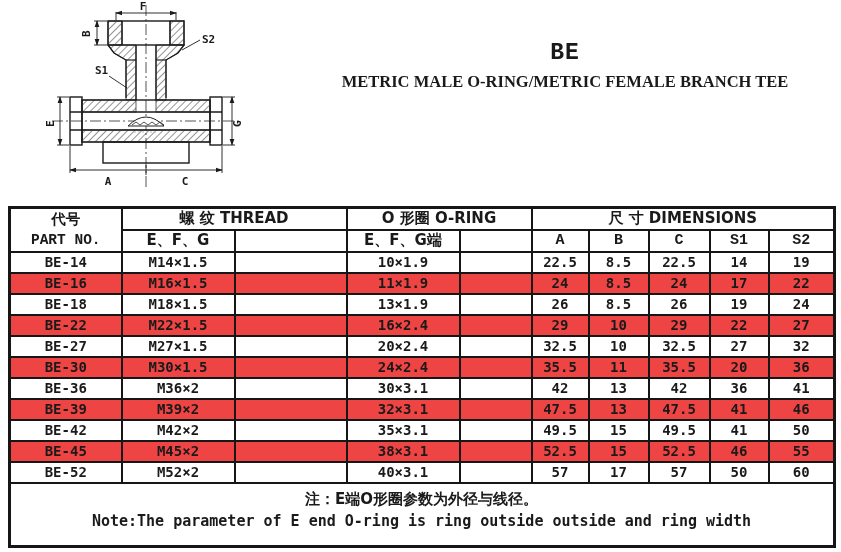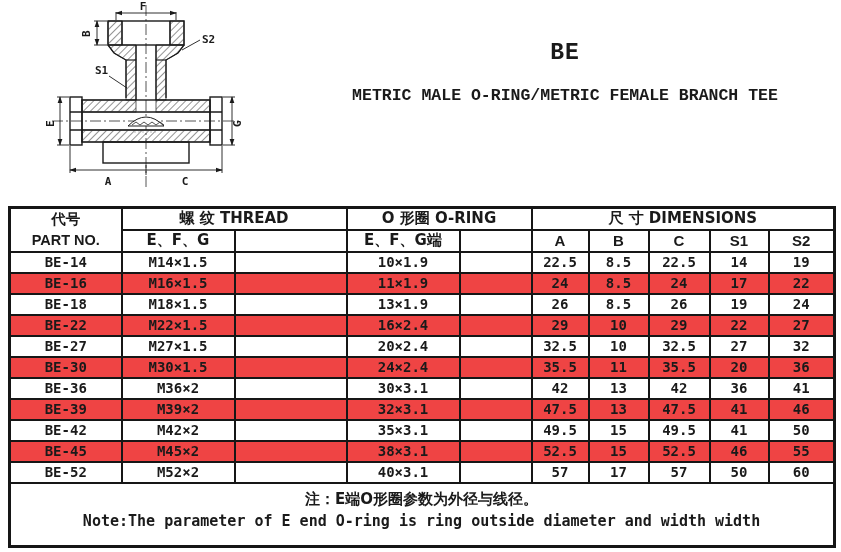--- a/index.html
+++ b/index.html
@@ -26,22 +26,22 @@
     letter-spacing: 1px;
   }
   .title-zh {
     margin-top: 9px;
     font-family: "DejaVu Sans", sans-serif;
     font-weight: bold;
     font-size: 19px;
     white-space: nowrap;
   }
   .title-en {
-    margin-top: 20px;
-    font-family: Liberation Mono, monospace;
+    margin-top: 6px;
+    font-family: Liberation Serif, serif;
     font-weight: bold;
     font-size: 16.5px;
     white-space: nowrap;
   }
 
   
   .drawing-wrap { position: absolute; left: 10px; top: 0px; width: 250px; height: 200px; }
   .drawing-wrap svg text {
     font-family: "DejaVu Sans Mono", monospace;
     font-size: 11px;
@@ -66,21 +66,21 @@
     padding: 0;
     overflow: hidden;
     white-space: nowrap;
   }
   table.spec thead th {
     height: 22px;
     font-size: 15px;
     font-family: "DejaVu Sans", sans-serif;
     font-weight: bold;
   }
-  table.spec thead .latin { font-family: Liberation Sans, sans-serif; }
+  table.spec thead .latin { font-family: Liberation Mono, monospace; }
   table.spec th.partno-head { line-height: 1.4; font-size: 14.5px; }
   table.spec tbody td {
     height: 21px;
     font-size: 14px;
     font-family: "DejaVu Sans Mono", monospace;
   }
   table.spec tbody tr.alt { background: #ef4444; }
   table.spec tfoot td.note-cell {
     height: 64px;
     text-align: center;
@@ -367,17 +367,17 @@
         <td>17</td>
         <td>57</td>
         <td>50</td>
         <td>60</td>
       </tr>
     </tbody>
   <tfoot>
     <tr>
       <td colspan="10" class="note-cell">
         <div>注：E端O形圈参数为外径与线径。</div>
-        <div class="note-en">Note:The parameter of E end O-ring is ring outside diameter and width width</div>
+        <div class="note-en">Note:The parameter of E end O-ring is ring outside outside and ring width</div>
       </td>
     </tr>
   </tfoot>
 </table>
 
 </body></html>

